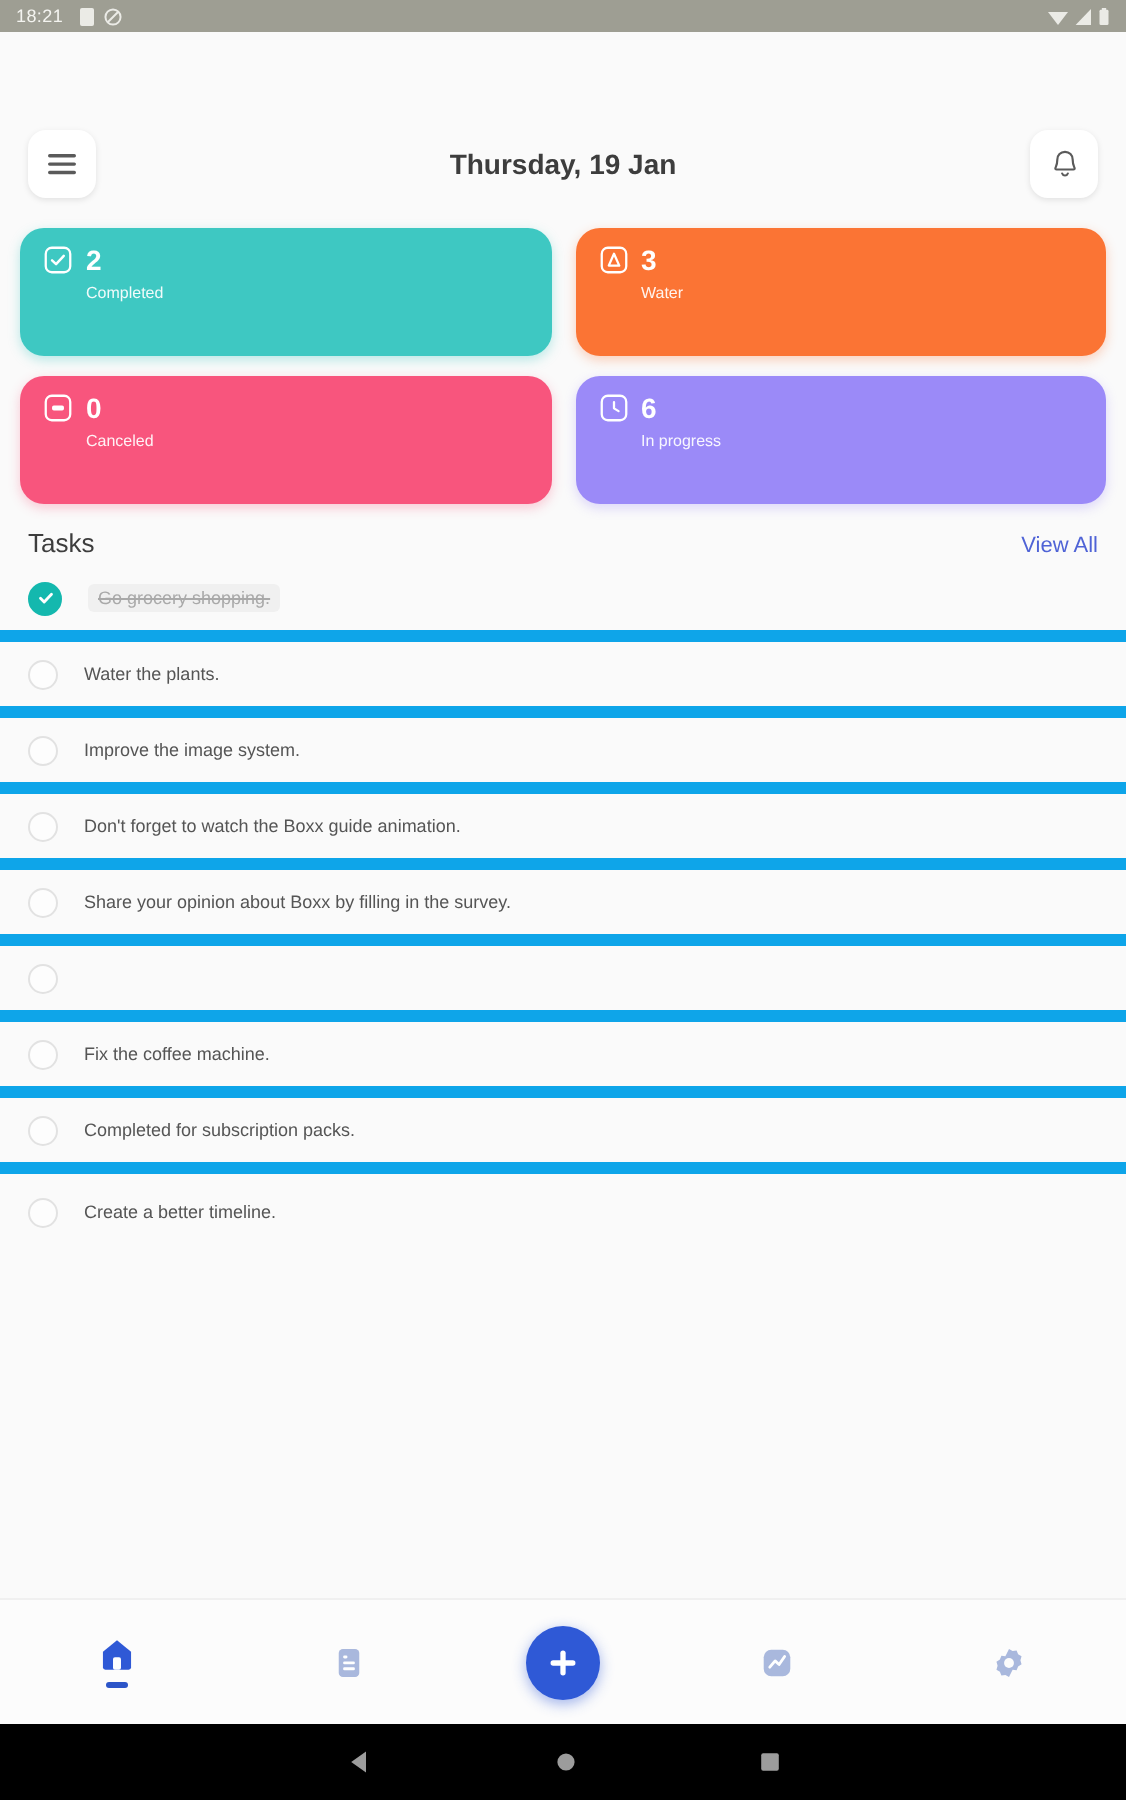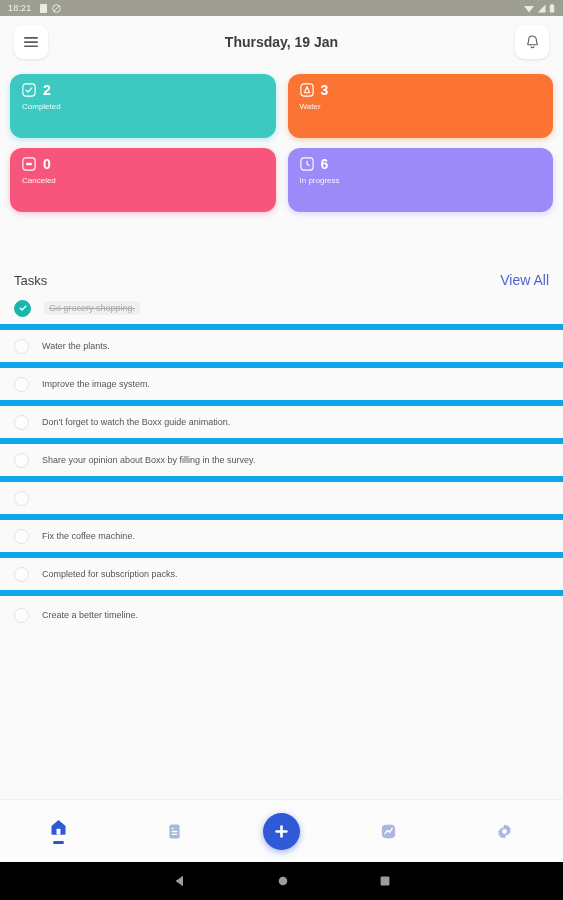--- a/index.html
+++ b/index.html
@@ -54,20 +54,21 @@
 
   
   .appbar {
     flex: 0 0 auto;
     height: 52px;
     background: #fafafa;
     display: flex;
     align-items: center;
     padding: 0 14px;
     position: relative;
+    margin-top: 40px;
   }
   .icon-btn {
     width: 34px;
     height: 34px;
     border-radius: 9px;
     background: #ffffff;
     box-shadow: 0 1px 3px rgba(0,0,0,.10);
     display: flex;
     align-items: center;
     justify-content: center;
@@ -113,20 +114,21 @@
     flex: 0 0 auto;
   }
   .card-value {
     font-size: 14px;
     font-weight: bold;
     line-height: 1;
     color: #ffffff;
   }
   .card-label {
     margin-top: 6px;
+    margin-left: 21px;
     font-size: 8px;
     color: rgba(255,255,255,.92);
     line-height: 1;
   }
   .c-completed { background: #3ec8c2; box-shadow: 0 2px 6px rgba(62,200,194,.35); }
   .c-passed    { background: #fb7434; box-shadow: 0 2px 6px rgba(251,116,52,.32); }
   .c-canceled  { background: #f8557d; box-shadow: 0 2px 6px rgba(248,85,125,.30); }
   .c-progress  { background: #9b8af8; box-shadow: 0 2px 6px rgba(155,138,248,.32); }
 
   
@@ -135,24 +137,23 @@
     display: flex;
     align-items: baseline;
     padding: 8px 14px 4px 14px;
   }
   .tasks-title {
     font-size: 13px;
     color: #3d3d3d;
   }
   .view-all {
     margin-left: auto;
-    font-size: 14px;
+    font-size: 11px;
     color: #4f63d6;
     cursor: pointer;
-    margin-top: 48px;
   }
 
   .task-list {
     flex: 1 1 auto;
     overflow: hidden;
     padding: 0 0 4px 0;
   }
   .task-row {
     display: flex;
     align-items: center;

